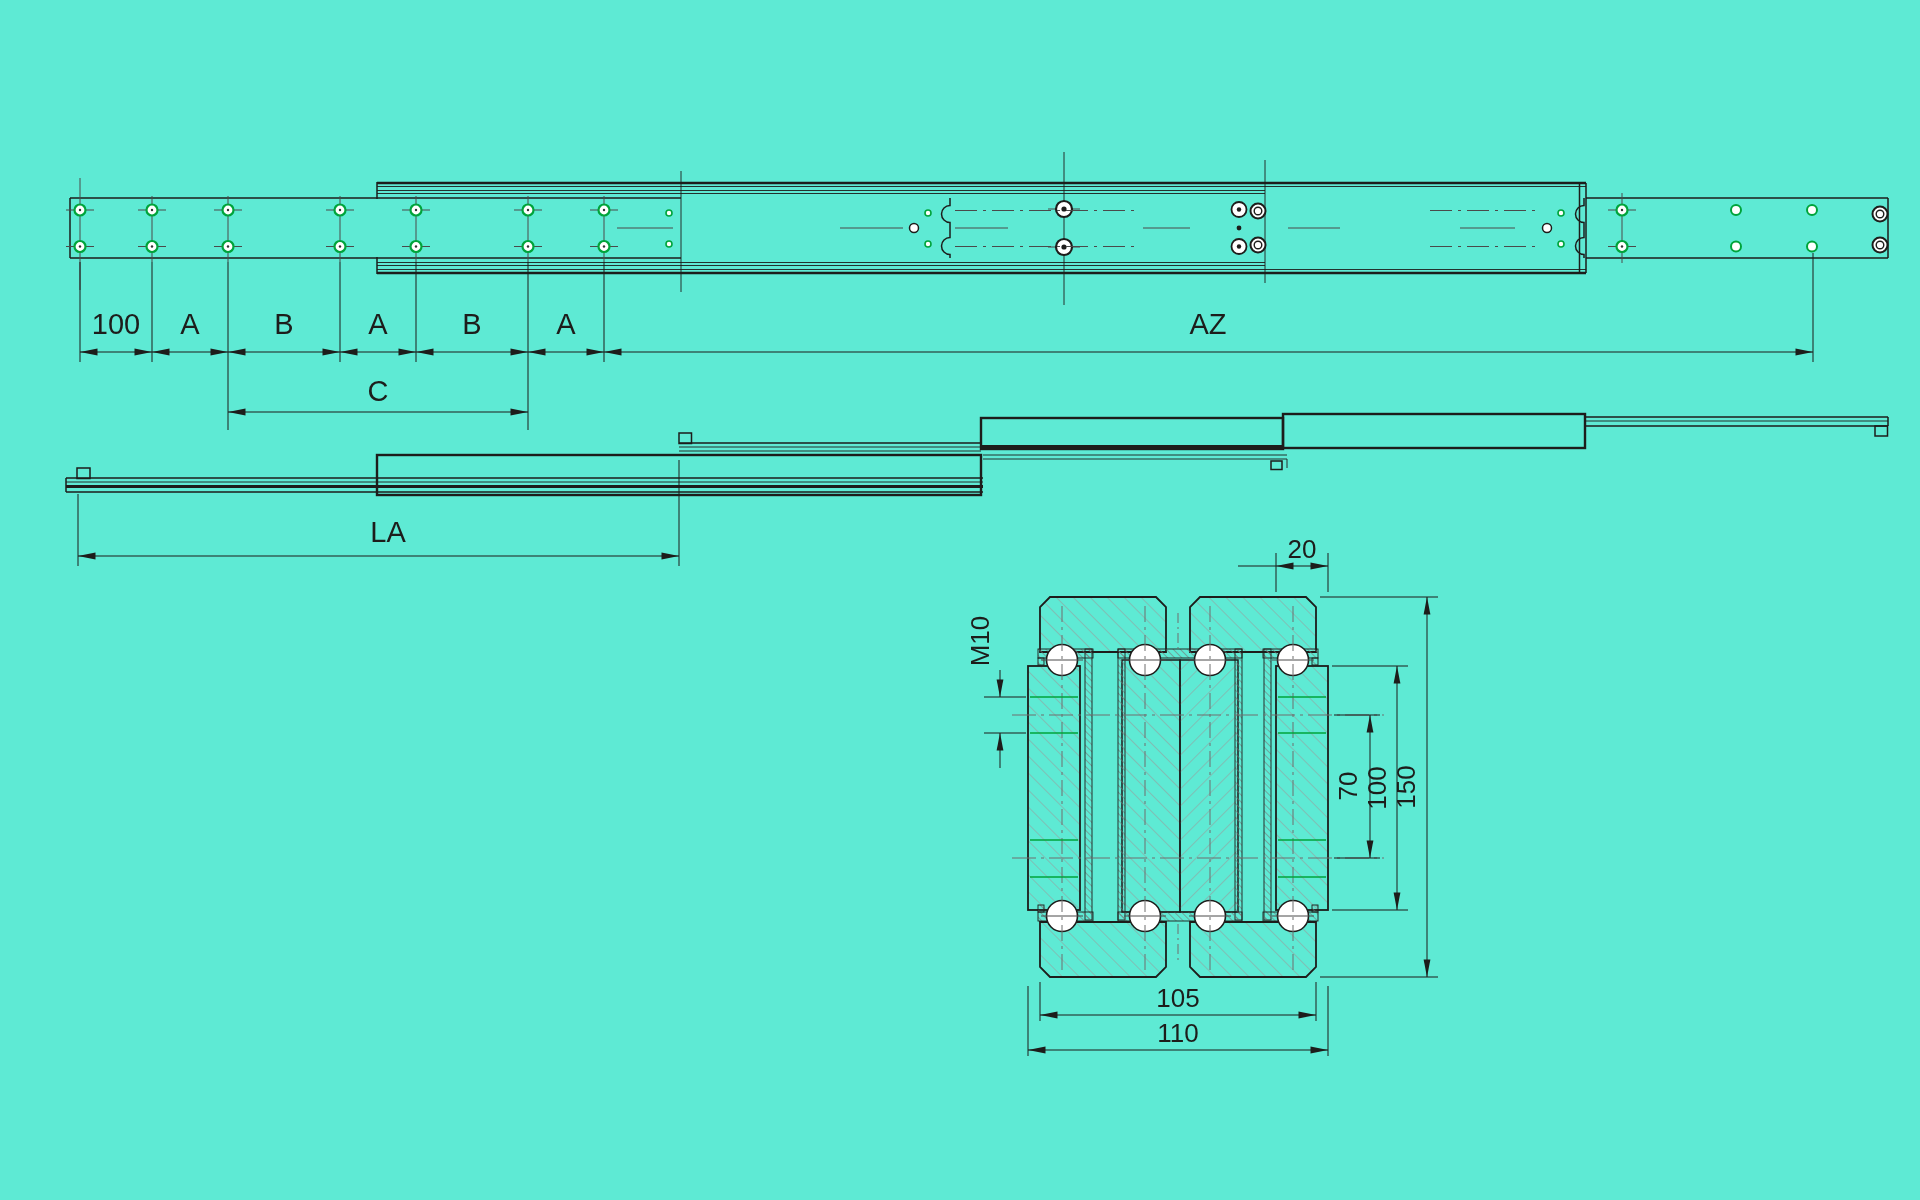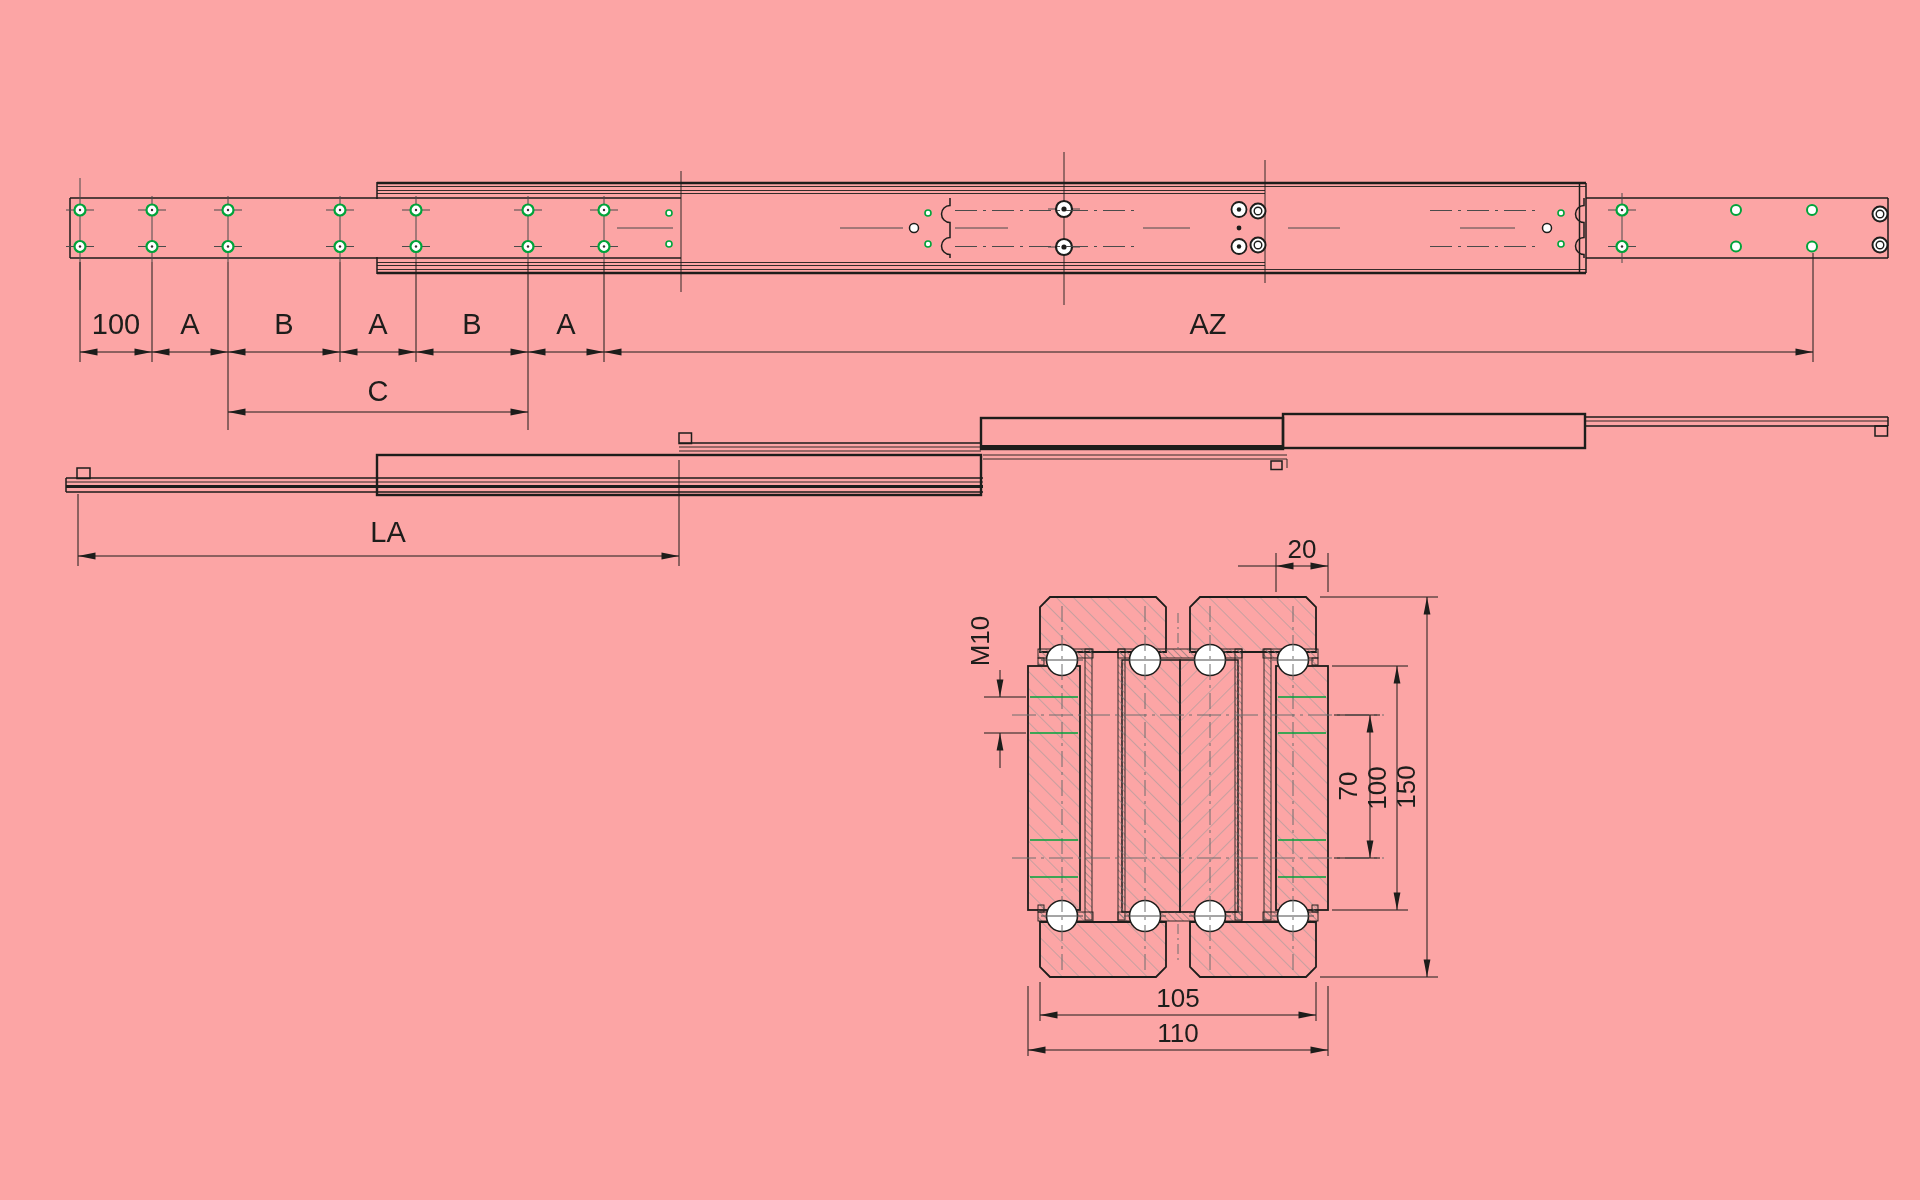--- a/index.html
+++ b/index.html
@@ -1,17 +1,17 @@
 <!DOCTYPE html>
 <html><head>
 <meta charset="utf-8">
 <style>
   html,body{margin:0;padding:0;background:#ffffff;}
   body{font-family:"Liberation Sans", sans-serif;}
-  .stage{width:1920px;height:1200px;position:relative;background:#fca5a5;}
+  .stage{width:1920px;height:1200px;position:relative;background:#5eead4;}
   svg{display:block;}
   text{font-family:"Liberation Sans", sans-serif;fill:#1d1d1b;}
   .dimtxt{font-size:29px;}
   .cstxt{font-size:26px;}
   .thick{stroke:#1d1d1b;stroke-width:2.4;fill:none;}
   .med{stroke:#1d1d1b;stroke-width:1.5;fill:none;}
   .thin{stroke:#1d1d1b;stroke-width:0.9;fill:none;}
   .dim{stroke:#1d1d1b;stroke-width:1;fill:none;}
   .cl{stroke:#6f6f6f;stroke-width:1;fill:none;}
   .cross{stroke:#4a4a4a;stroke-width:1;fill:none;}

